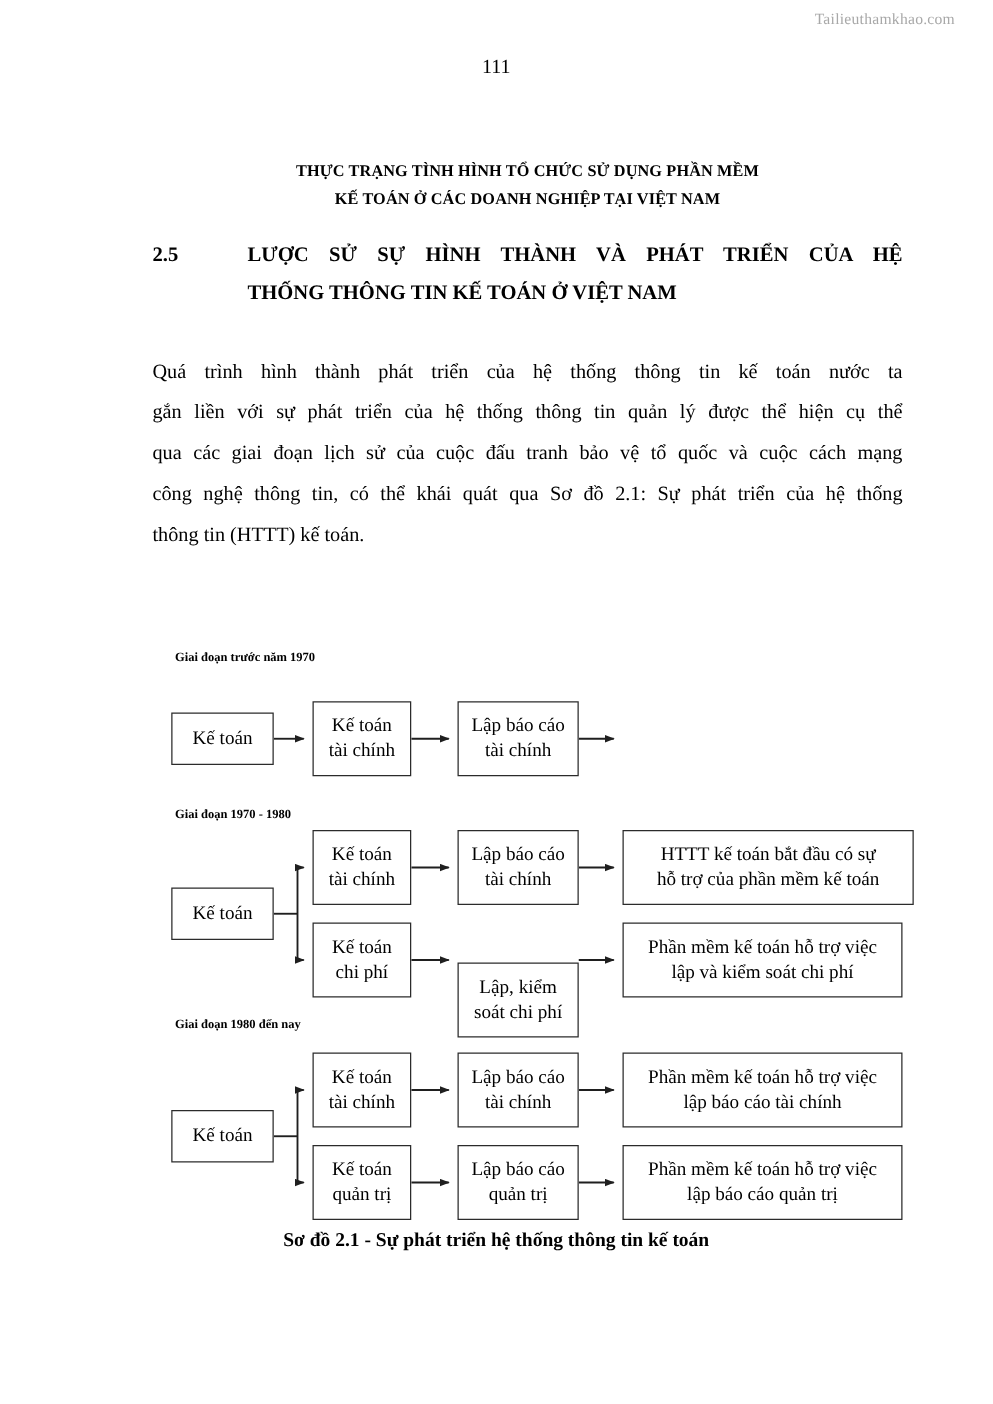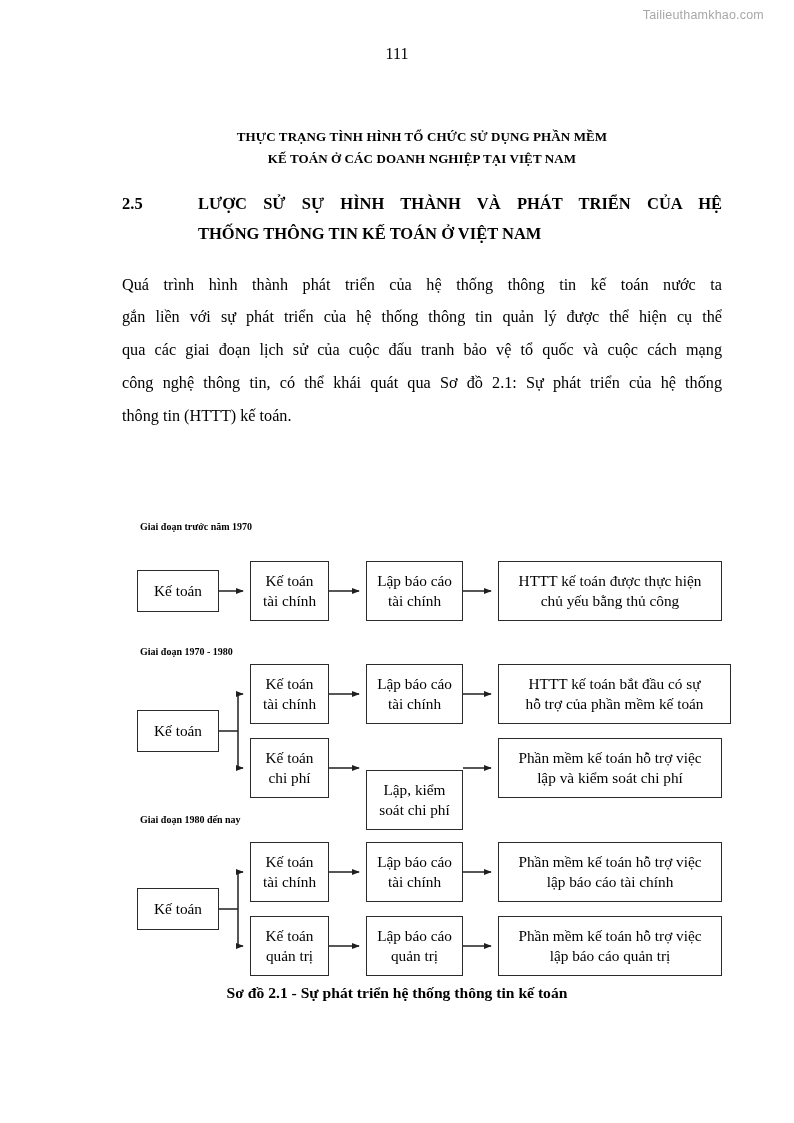--- a/index.html
+++ b/index.html
@@ -21,21 +21,21 @@
     left: 0; top: 0;
     width: 794px;
     height: 1123px;
   }
 
   
   .watermark {
     position: absolute;
     right: 30px;
     top: 8px;
-    font-family: Liberation Sans, sans-serif;
+    font-family: Liberation Serif, serif;
     font-size: 12.5px;
     color: #a8a8a8;
     letter-spacing: 0.2px;
     white-space: nowrap;
   }
 
   
   .page-number {
     position: absolute;
     left: 0;
@@ -94,21 +94,21 @@
   .section-text .ln {
     display: block;
     text-align: justify;
     text-align-last: justify;
   }
   .section-text .ln.last {
     text-align-last: left;
   }
 
   .body-par {
-    margin-top: 20px;
+    margin-top: 32px;
     font-size: 16.2px;
     line-height: 2.02;
     text-align: justify;
   }
   .body-par .ln {
     display: block;
     text-align-last: justify;
   }
   .body-par .ln.last {
     text-align-last: left;
@@ -250,26 +250,20 @@
       </span>
     </div>
 
     <div class="dbox" style="left:366px; top:561px; width:97px; height:60px;">
       <span>
         <span class="txt">Lập báo cáo</span>
         <span class="txt">tài chính</span>
       </span>
     </div>
 
-    <div class="dbox" style="left:498px; top:561px; width:224px; height:60px;">
-      <span>
-        <span class="txt">HTTT kế toán được thực hiện</span>
-        <span class="txt">chủ yếu bằng thủ công</span>
-      </span>
-    </div>
 
     <div class="stage-label" style="left:140px; top:646px;">Giai đoạn 1970  - 1980</div>
 
     <div class="dbox" style="left:137px; top:710px; width:82px; height:42px;">
       <span class="txt">Kế toán</span>
     </div>
 
     <div class="dbox" style="left:250px; top:664px; width:79px; height:60px;">
       <span>
         <span class="txt">Kế toán</span>

